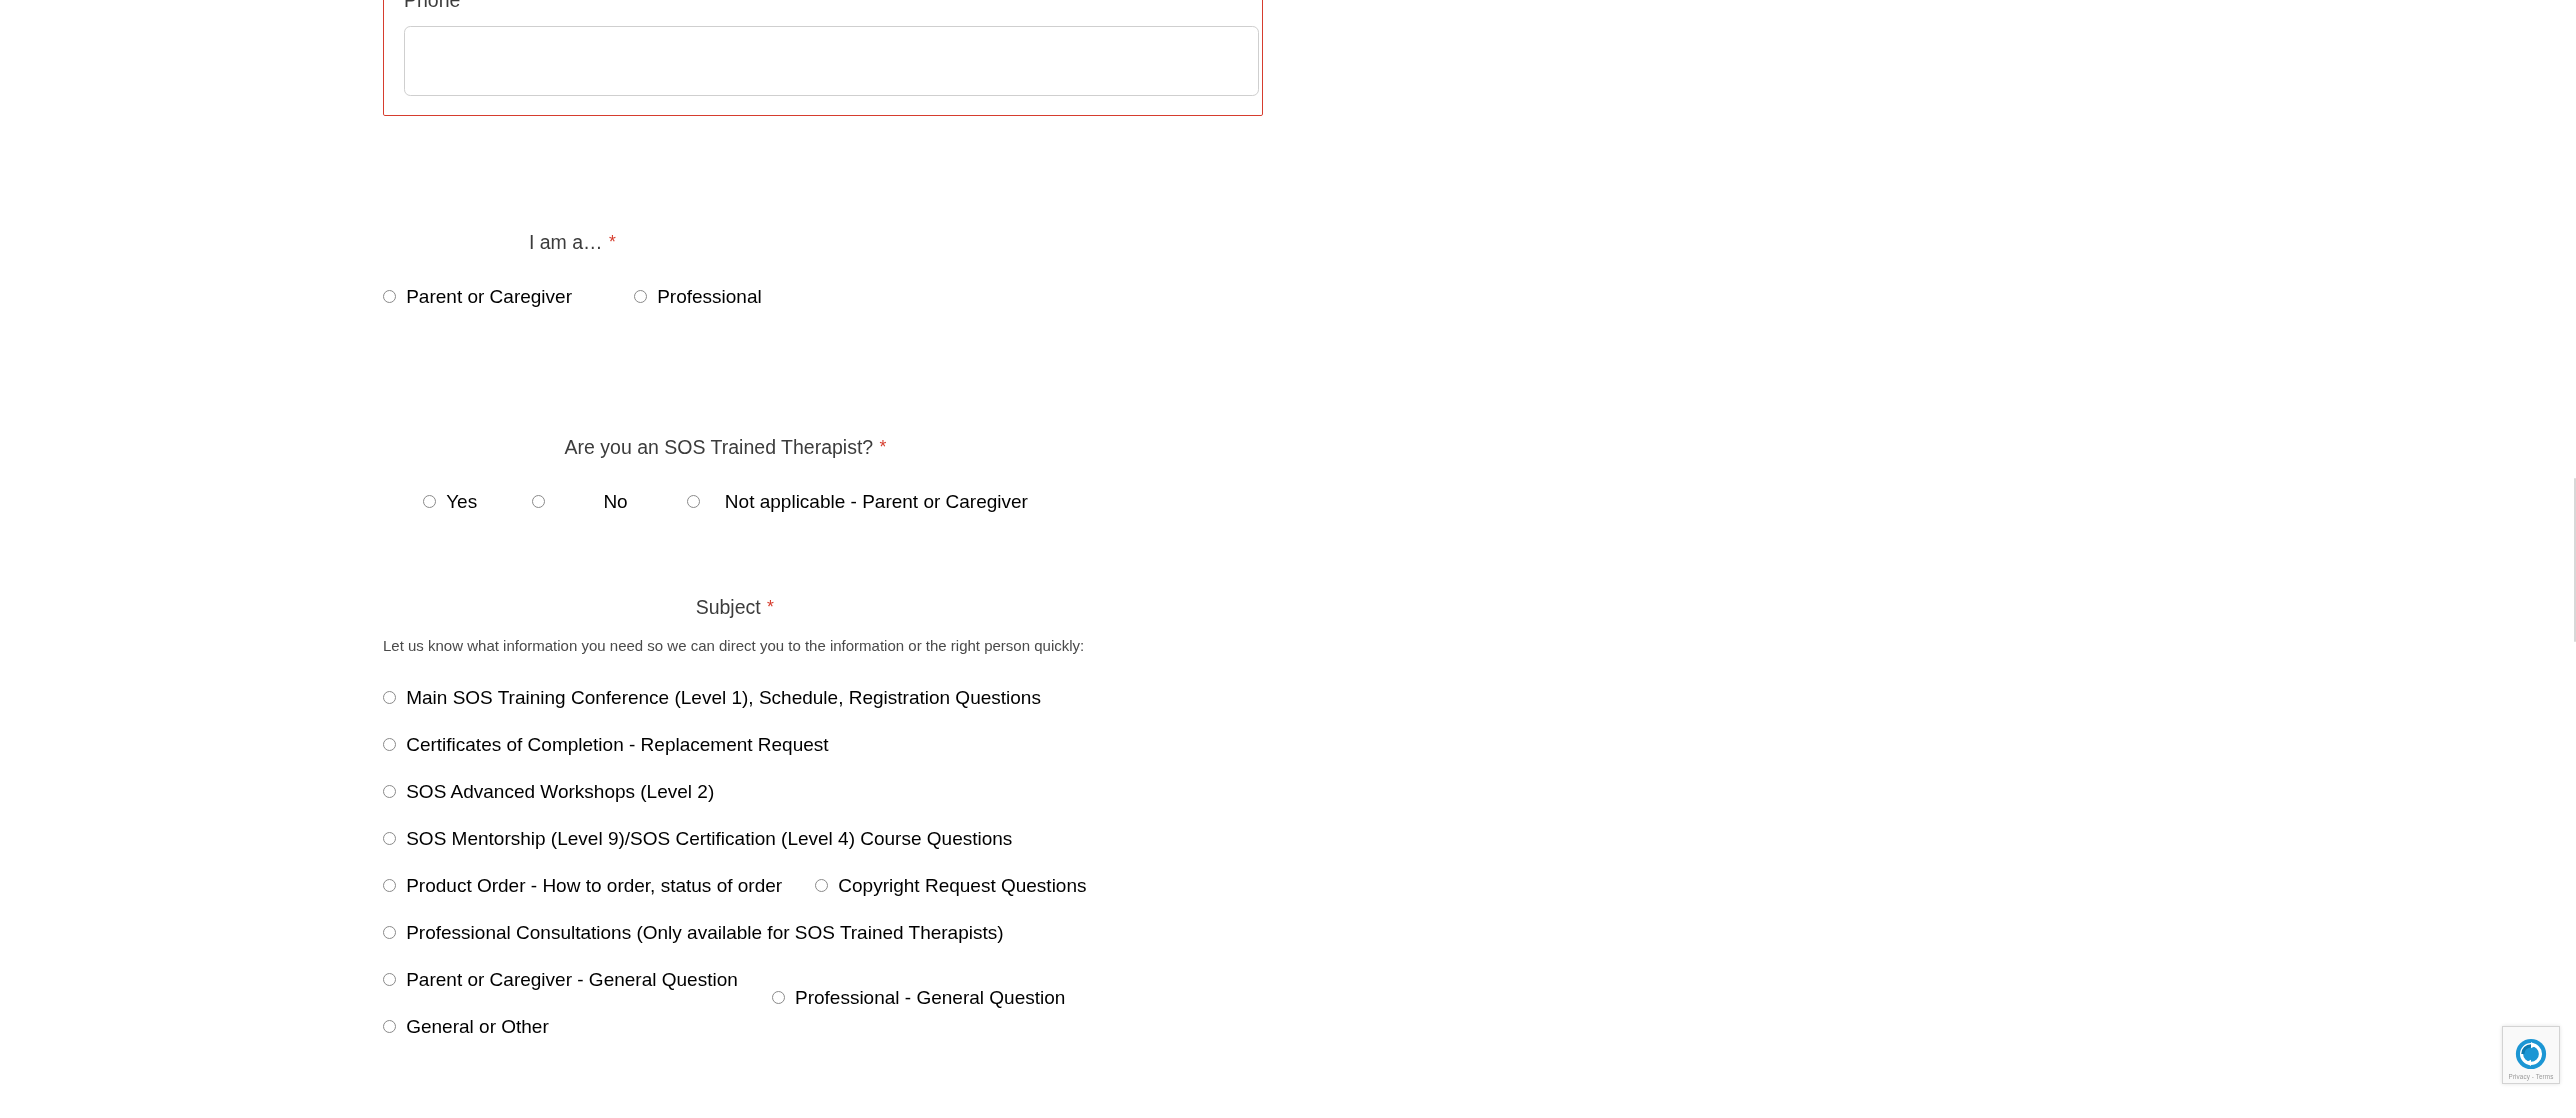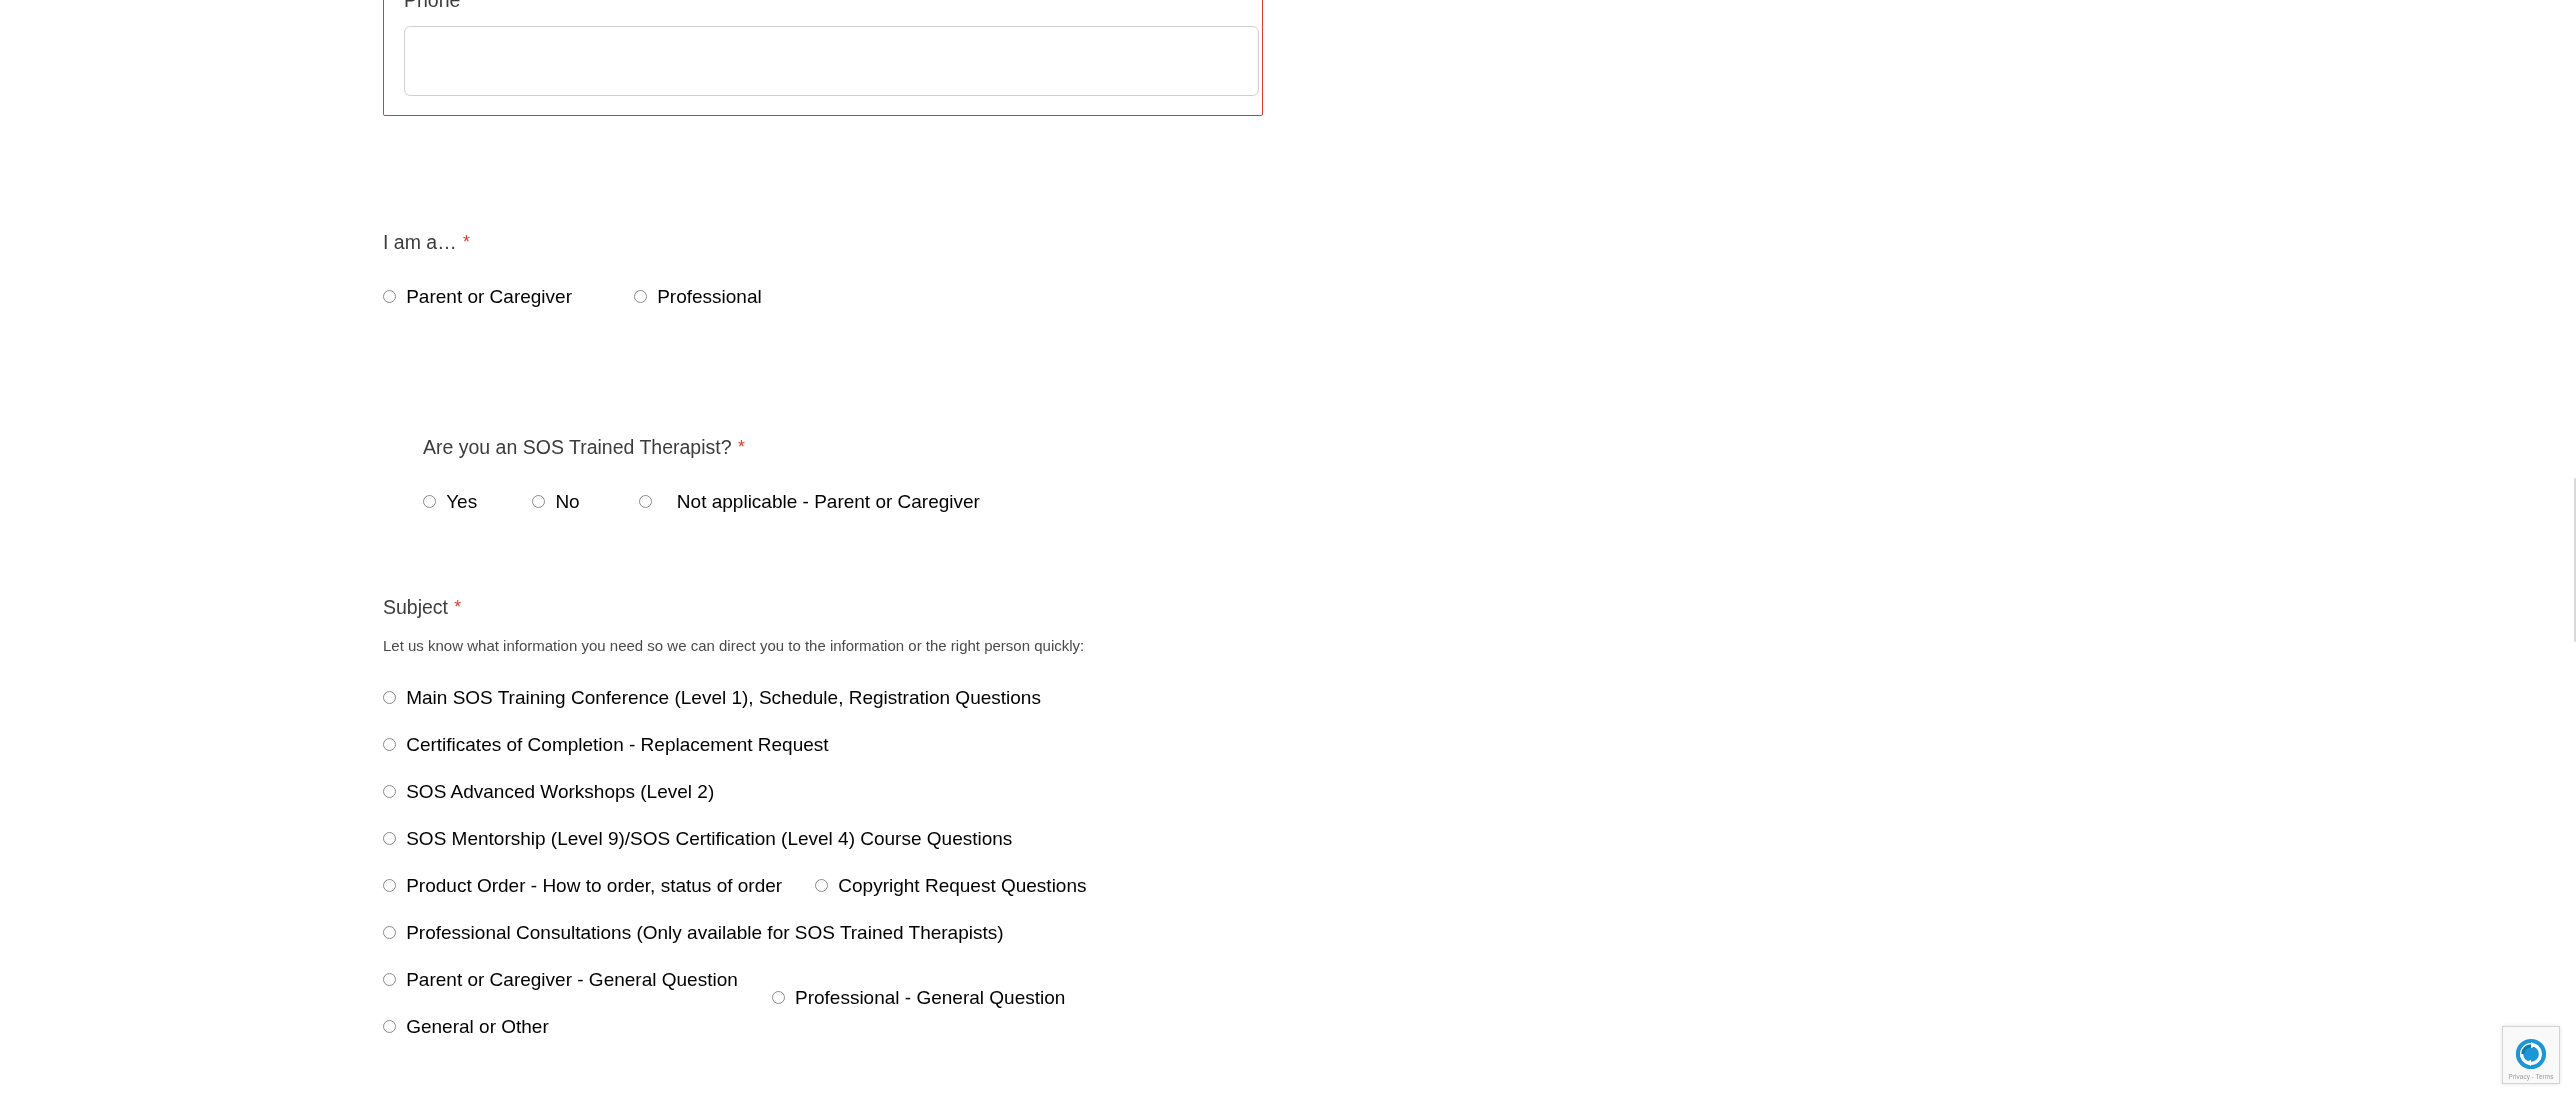--- a/index.html
+++ b/index.html
@@ -60,20 +60,21 @@
   
   .question {
     position: absolute;
     left: 383px;
   }
   .q-label {
     font-size: 19.5px;
     color: #3c3c3c;
     line-height: 1.2;
     white-space: nowrap;
+    text-align: center;
   }
   .req {
     color: #d63d2e;
     font-size: 17.6px;
     margin-left: 6.3px;
     vertical-align: 0.6px;
   }
   .q-help {
     font-size: 15px;
     color: #4a4a4a;
@@ -196,21 +197,21 @@
   <div class="question" style="top:436px;margin-left:40px;">
     <div class="q-label">
       <span>Are you an SOS Trained Therapist?</span><span class="req">*</span>
     </div>
     <div class="opt-list">
       <div class="opt-line">
         <div class="radio-inline">
           <span class="radio"></span>
           <span class="radio-text">Yes</span>
         </div>
-        <div class="radio-inline" style="margin-left:55px;">
+        <div class="radio-inline" style="margin-left:55px;gap:48px;">
           <span class="radio"></span>
           <span class="radio-text">No</span>
         </div>
         <div class="radio-inline" style="margin-left:59px;gap:15px;">
           <span class="radio"></span>
           <span class="radio-text">Not applicable - Parent or Caregiver</span>
         </div>
       </div>
     </div>
   </div>

